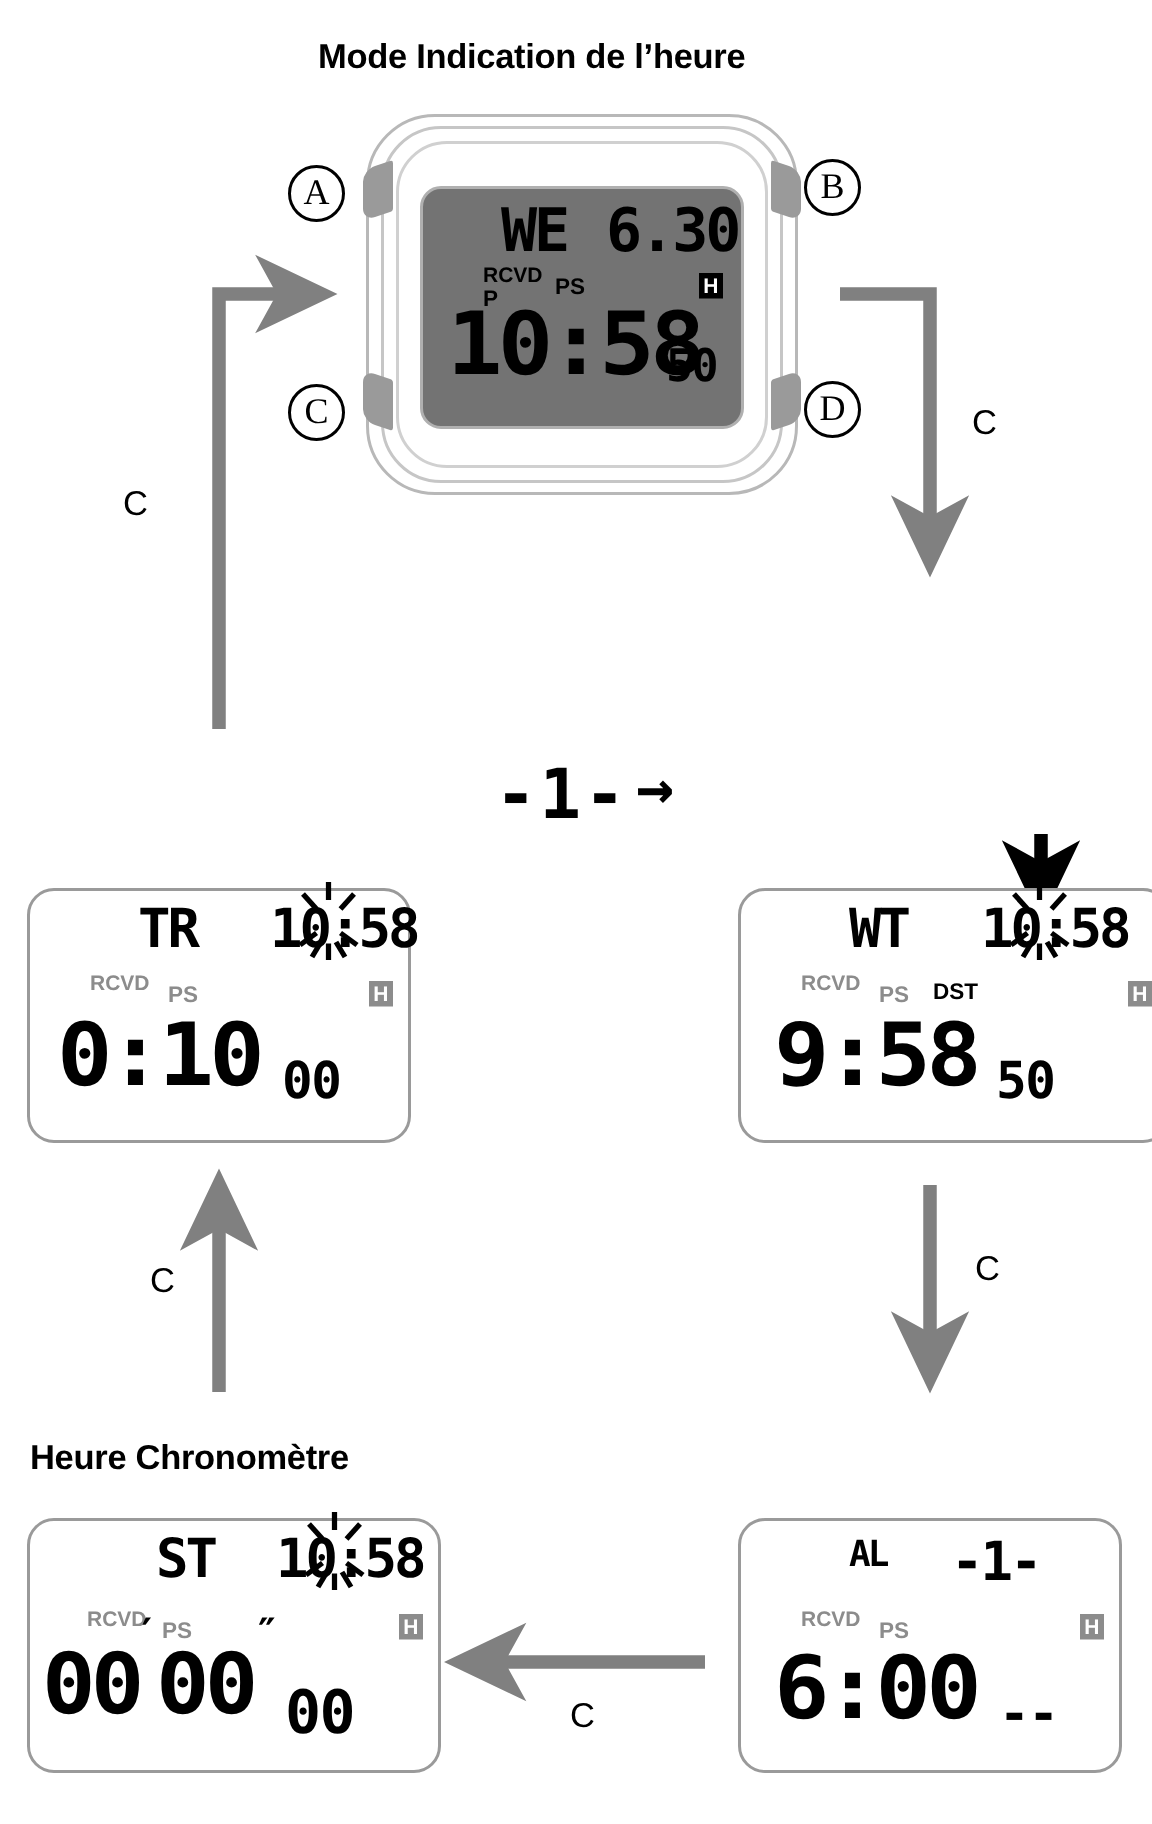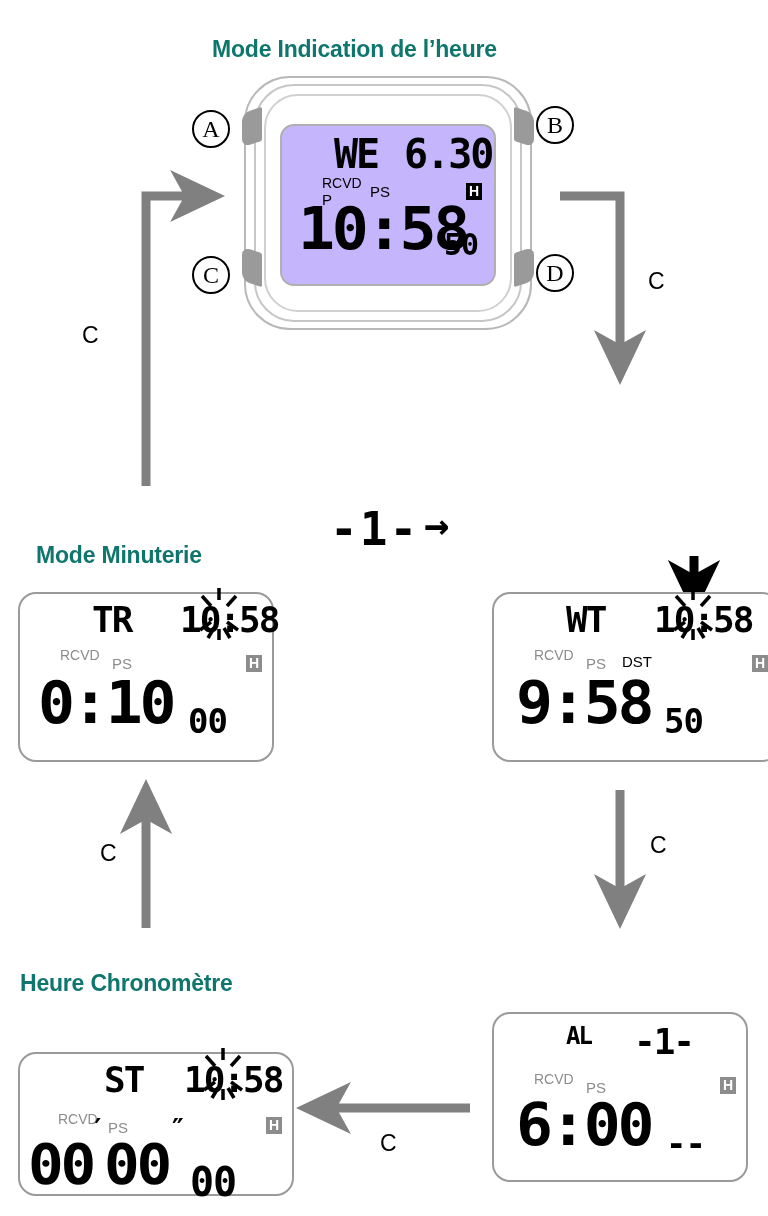--- a/index.html
+++ b/index.html
@@ -15,24 +15,23 @@
     overflow: hidden;
     background: #fff;
   }
 
   
   .mode-title {
     position: absolute;
     font-family: "Liberation Sans", sans-serif;
     font-size: 23px;
     font-weight: 700;
-    color: #0f766e;
+    color: #000000;
     white-space: nowrap;
     letter-spacing: -0.2px;
-    margin-top: 12px;
   }
 
   
   .lcd {
     font-family: "DejaVu Sans Mono", monospace;
     font-weight: 700;
     color: #000;
     white-space: nowrap;
     line-height: 1;
   }
@@ -45,21 +44,21 @@
   .seg-med {
     font-size: 40px;
     letter-spacing: -2px;
   }
   .seg-small {
     font-size: 30px;
     letter-spacing: -1px;
   }
   .tiny-label {
     font-family: "Liberation Sans", sans-serif;
-    font-weight: 400;
+    font-weight: 700;
     font-size: 13px;
     line-height: 1;
     white-space: nowrap;
     padding-left: 30px;
   }
   .tiny-label.gray { color: #8c8c8c; }
   .tiny-label.black { color: #000; }
 
   .h-box {
     font-family: "Liberation Sans", sans-serif;
@@ -105,21 +104,21 @@
   .wshell-3 {
     left: 36px; top: 22px; width: 248px; height: 218px;
     border-radius: 34px;
     border-color: #d0d0d0;
   }
   .watch-screen {
     position: absolute;
     left: 52px; top: 52px; width: 216px; height: 162px;
     border: 2px solid #b0b0b0;
     border-radius: 14px;
-    background: #c4b5fd;
+    background: #737373;
   }
   .watch-btn {
     position: absolute;
     background: #9a9a9a;
     width: 20px; height: 34px;
   }
   .btn-a { left: 14px;  top: 38px;  border-radius: 8px 2px 2px 8px; transform: skewY(-18deg); }
   .btn-b { right: 14px; top: 38px;  border-radius: 2px 8px 8px 2px; transform: skewY(18deg); }
   .btn-c { left: 14px;  top: 178px; border-radius: 8px 2px 2px 8px; transform: skewY(18deg); }
   .btn-d { right: 14px; top: 178px; border-radius: 2px 8px 8px 2px; transform: skewY(-18deg); }
@@ -180,21 +179,20 @@
     <path d="M470,1108 L323,1108" fill="none" stroke="#808080" stroke-width="9" stroke-linecap="butt" marker-end="url(#ah)"></path>
 
     <path d="M146,928 L146,806" fill="none" stroke="#808080" stroke-width="9" stroke-linecap="butt" marker-end="url(#ah)"></path>
 
     <path d="M694,556 L694,588" fill="none" stroke="#000000" stroke-width="9" stroke-linecap="butt" marker-end="url(#ahb)"></path>
   </svg>
 
   <div class="mode-title" style="left:212px; top:24px;">Mode Indication de l’heure</div>
 
 
-  <div class="mode-title" style="left:36px; top:530px;">Mode Minuterie</div>
 
   <div class="mode-title" style="left:20px; top:958px;">Heure Chronomètre</div>
 
 
   <div class="arrow-label" style="left:648px; top:268px;">C</div>
   <div class="arrow-label" style="left:82px; top:322px;">C</div>
   <div class="arrow-label" style="left:650px; top:832px;">C</div>
   <div class="arrow-label" style="left:380px; top:1130px;">C</div>
   <div class="arrow-label" style="left:100px; top:840px;">C</div>
 
@@ -289,21 +287,21 @@
       <div class="tiny-label black" style="position:absolute; left:98px; top:60px; font-size:15px;">DST</div>
       <div style="position:absolute; right:10px; top:60px;">
         <span class="h-box">H</span>
       </div>
 
       <div class="lcd seg-big" style="position:absolute; left:22px; top:80px;">9:58</div>
       <div class="lcd seg-small" style="position:absolute; left:170px; top:110px; font-size:34px;">50</div>
     </div>
   </div>
 
-  <div class="panel" style="left:18px; top:1052px; width:276px; height:144px;">
+  <div class="panel" style="left:18px; top:1012px; width:276px; height:170px;">
     <div class="panel-inner">
       <div class="lcd seg-med" style="position:absolute; left:84px; top:8px; font-size:36px;">ST</div>
 
       <div style="position:absolute; left:164px; top:8px;">
         <span class="lcd seg-med" style="font-size:36px;">10:58</span>
         <svg width="70" height="70" style="position:absolute; left:14px; top:-16px;">
           <g stroke="#000" stroke-width="3.5" stroke-linecap="butt">
             <line x1="25" y1="2" x2="25" y2="14"></line>
             <line x1="8" y1="10" x2="17" y2="20"></line>
             <line x1="42" y1="10" x2="33" y2="20"></line>

